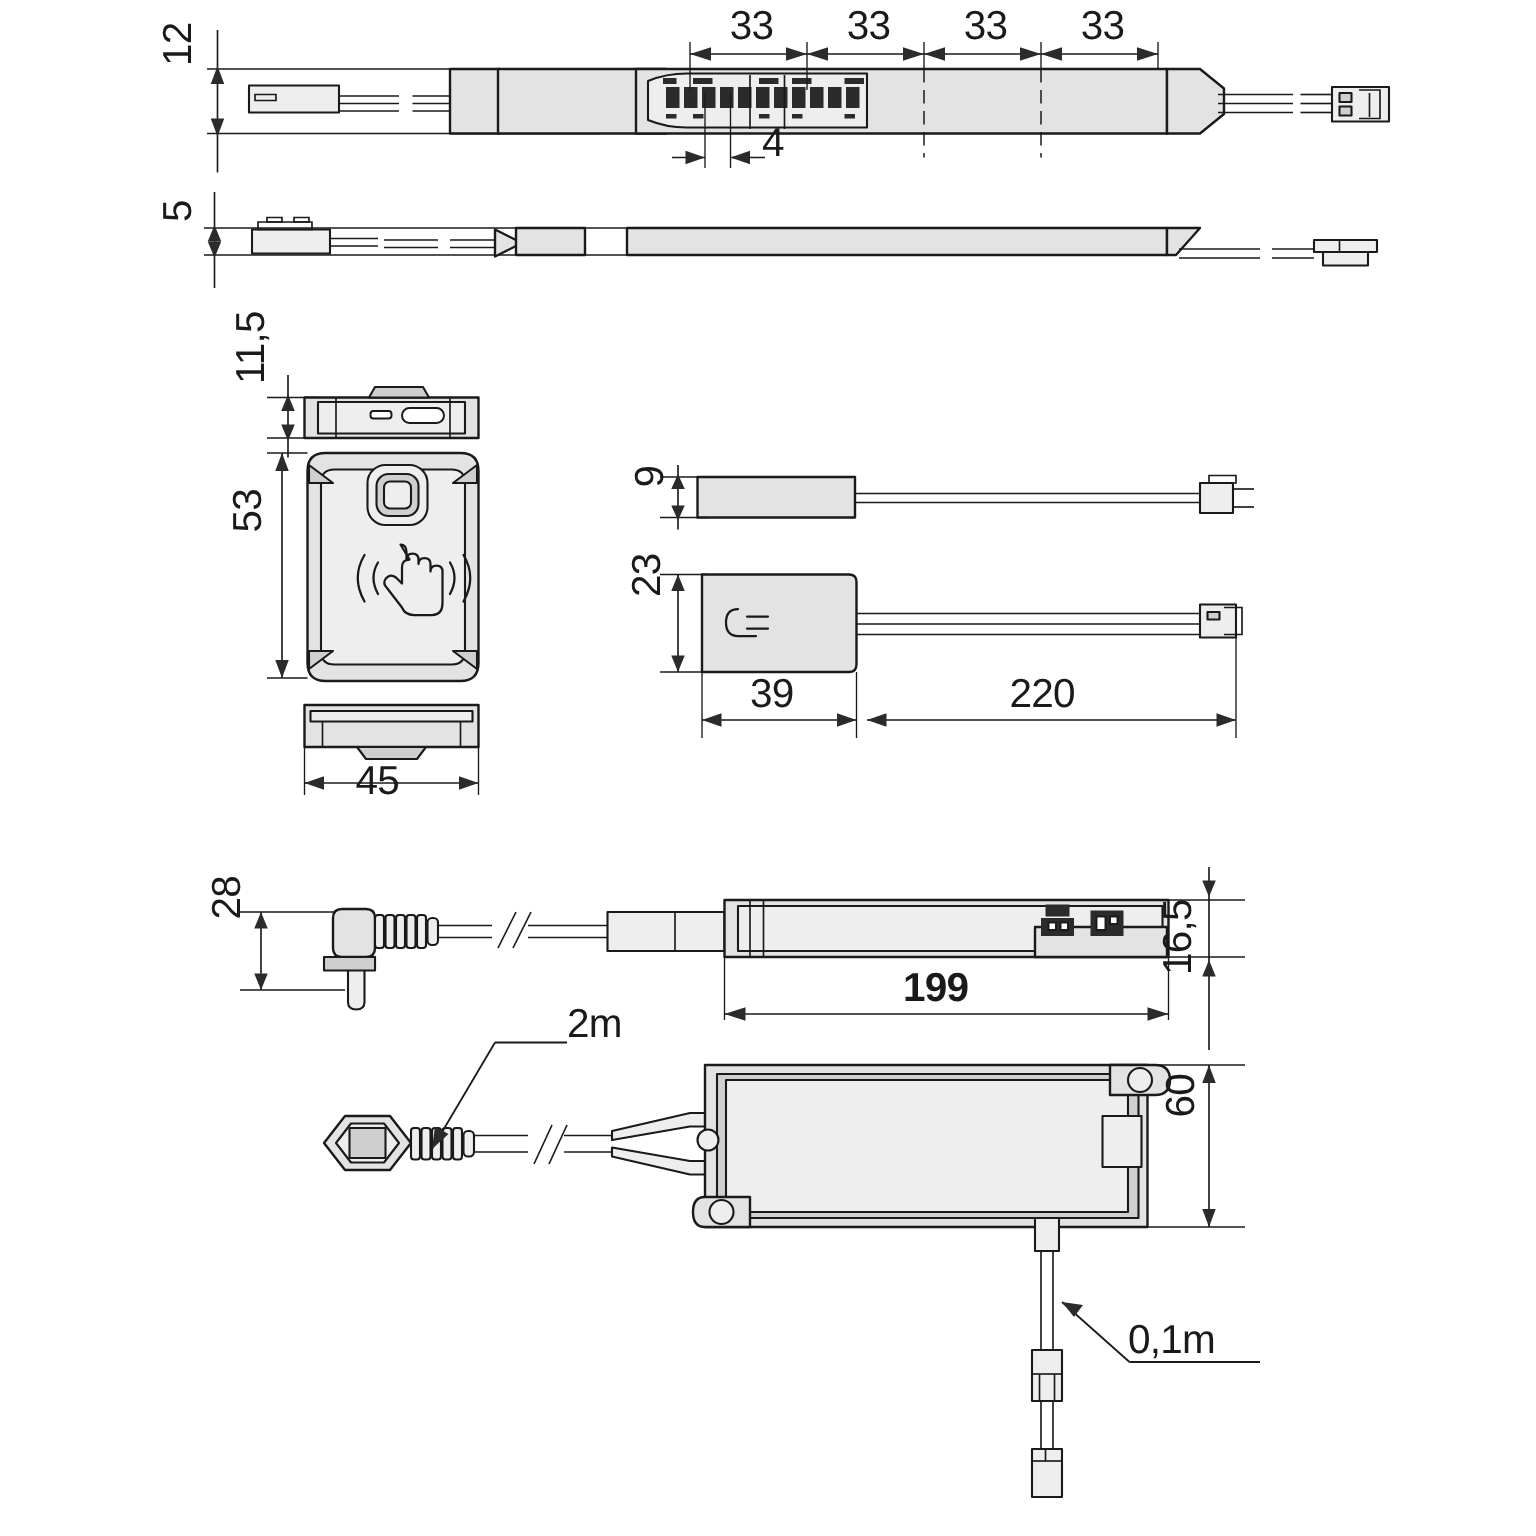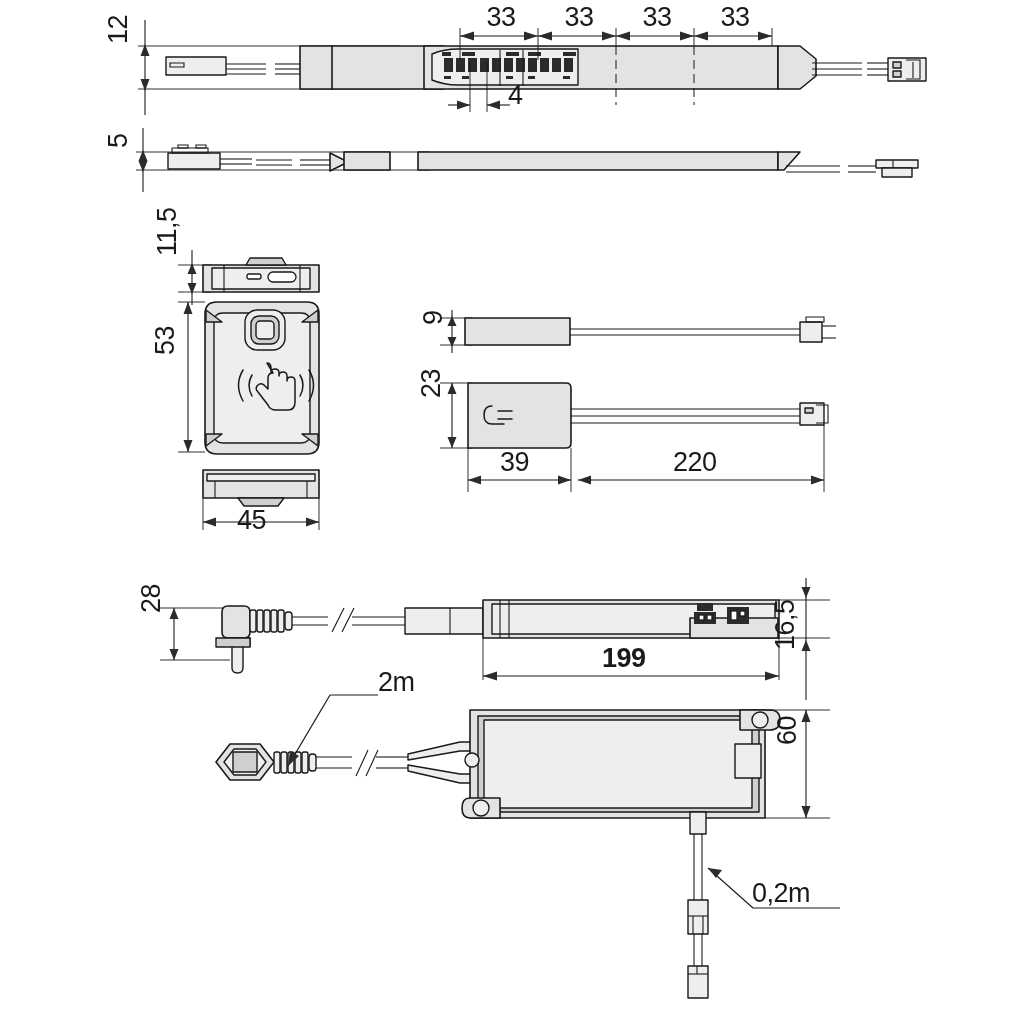--- a/index.html
+++ b/index.html
@@ -476,16 +476,16 @@
   <div style="position:absolute;left:770px;top:650px;transform:rotate(-90deg);transform-origin:left top;">
     <span class="dimtxt">16,5</span>
   </div>
   <div style="position:absolute;left:772px;top:745px;transform:rotate(-90deg);transform-origin:left top;">
     <span class="dimtxt">60</span>
   </div>
   <div style="position:absolute;left:330px;top:667px;margin-left:48px;">
     <span class="dimtxt">2m</span>
   </div>
   <div style="position:absolute;left:752px;top:878px;">
-    <span class="dimtxt">0,2m</span>
+    <span class="dimtxt">0,1m</span>
   </div>
 
 </div>
 
 </body></html>

